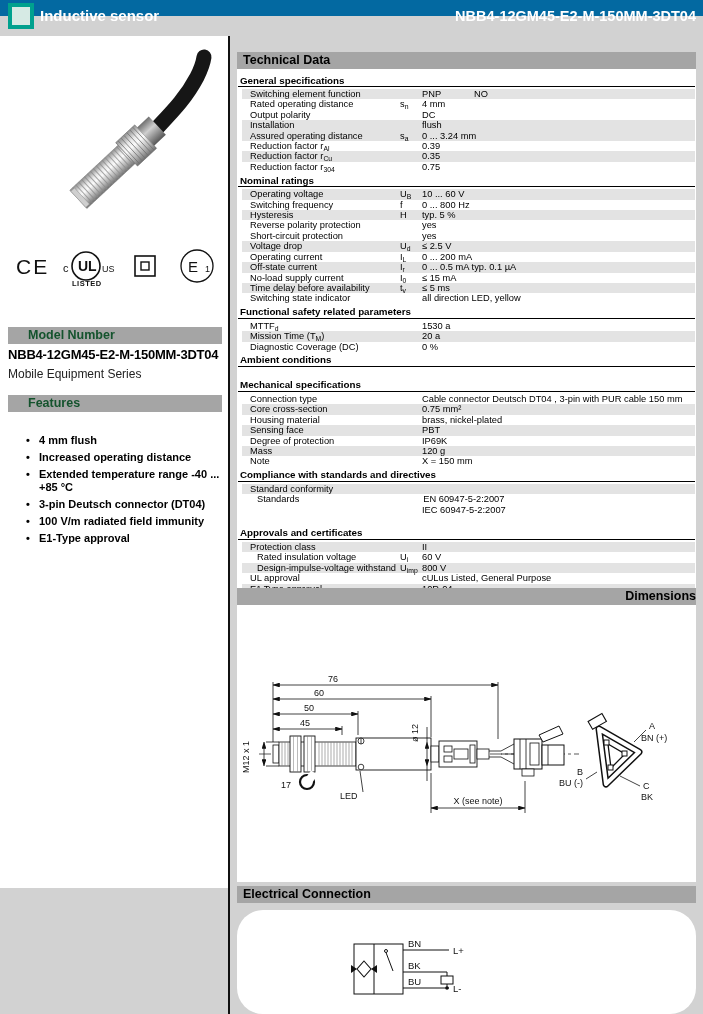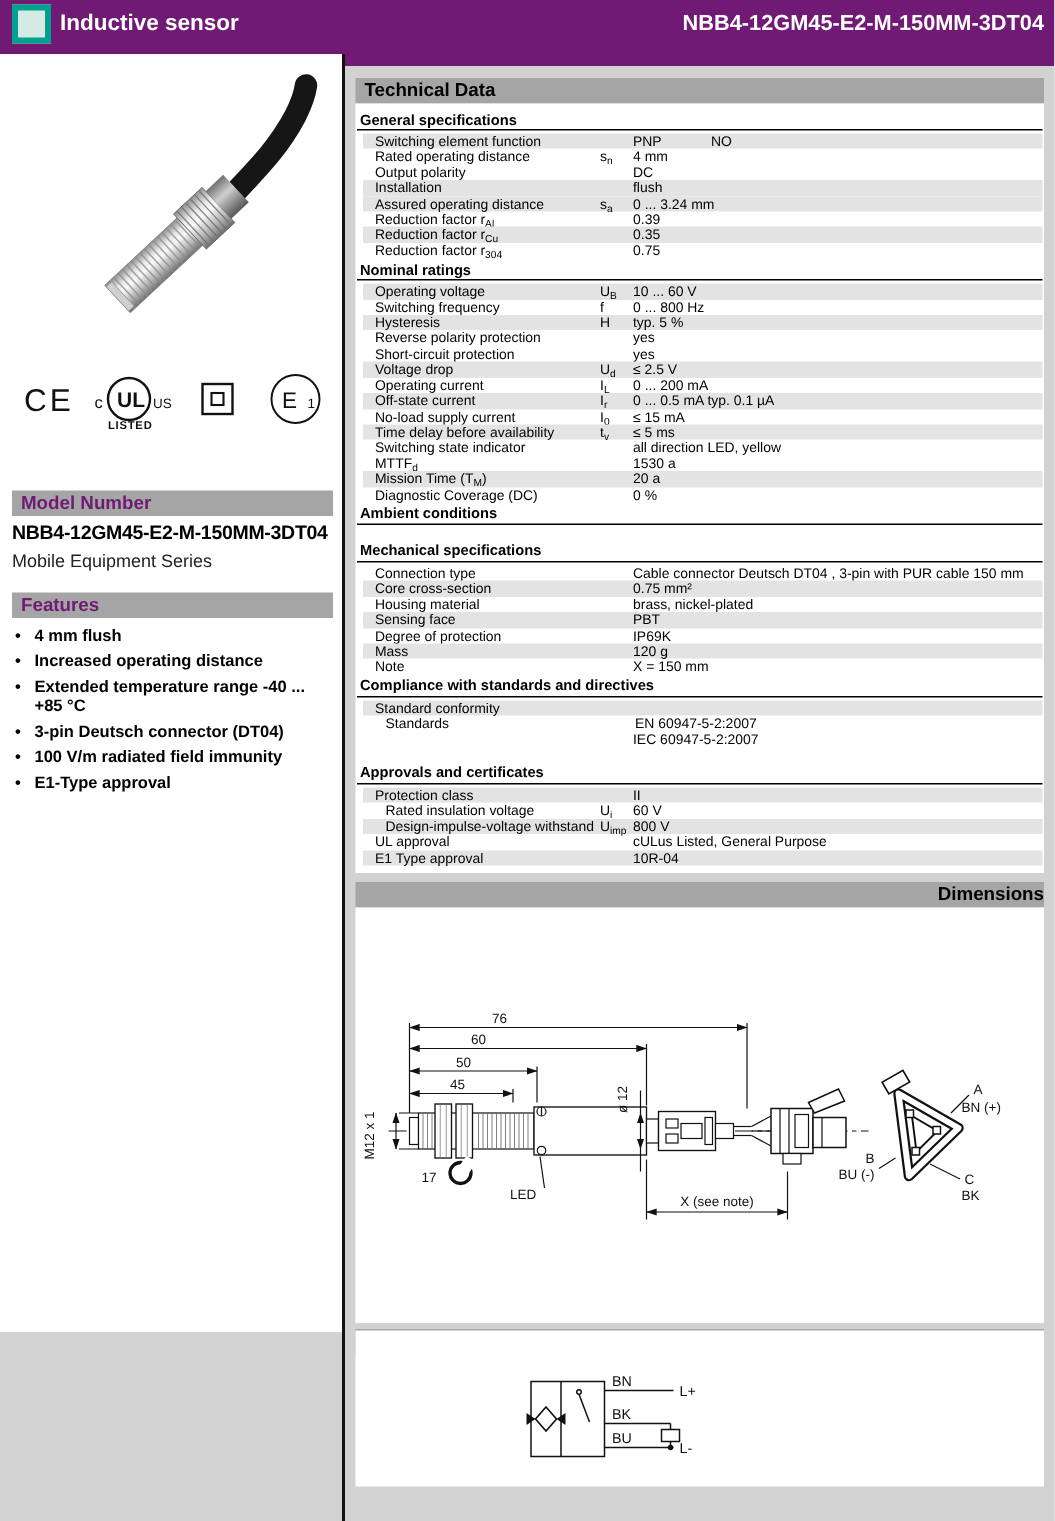--- a/index.html
+++ b/index.html
@@ -1,42 +1,42 @@
 <!DOCTYPE html>
 <html><head>
 <meta charset="utf-8">
 <style>
   html,body{margin:0;padding:0;}
   body{font-family:"Liberation Sans",sans-serif;color:#000;}
   .page{position:relative;width:703px;height:1014px;background:#d2d2d2;overflow:hidden;}
   
-  .hdr{position:absolute;left:0;top:0;width:703px;height:44px;background:#701a75;}
+  .hdr{position:absolute;left:0;top:0;width:703px;height:16px;background:#0369a1;}
   .hdr-icon{position:absolute;left:8px;top:3px;width:26px;height:26px;box-sizing:border-box;
             border:4px solid #00a18e;background:#d6eae4;}
   .hdr-title{position:absolute;left:40px;top:0;line-height:32px;font-size:15px;font-weight:bold;color:#fff;}
   .hdr-model{position:absolute;right:7px;top:0;line-height:32px;font-size:14.5px;font-weight:bold;color:#fff;}
   
   .leftcol{position:absolute;left:0;top:36px;width:228px;height:852px;background:#fff;}
   .vdivider{position:absolute;left:228px;top:36px;width:1.5px;height:978px;background:#111;}
   .gbar{position:absolute;height:17px;background:#a5a5a5;font-size:12.5px;font-weight:bold;
-        line-height:17px;padding-left:6px;box-sizing:border-box;color:#701a75;}
+        line-height:17px;padding-left:20px;box-sizing:border-box;color:#14532d;}
   .mn-bar{left:8px;top:291px;width:214px;}
   .ft-bar{left:8px;top:359px;width:214px;}
   .mn-code{position:absolute;left:8px;top:311px;font-size:13px;font-weight:bold;letter-spacing:-0.2px;}
   .mn-series{position:absolute;left:8px;top:331px;font-size:12px;color:#222;}
-  .ft-list{position:absolute;left:8px;top:382px;width:208px;margin:0;padding:0;list-style:none;}
+  .ft-list{position:absolute;left:8px;top:382px;width:208px;margin:16px;padding:0;list-style:none;}
   .ft-list li{position:relative;padding-left:15px;font-size:11px;font-weight:bold;line-height:12.5px;margin-bottom:4.5px;}
   .ft-list li::before{content:"•";position:absolute;left:2px;top:0;}
   
   .rbar{position:absolute;left:237px;width:459px;height:17px;background:#a5a5a5;font-size:12.5px;
         font-weight:bold;line-height:17px;padding-left:6px;box-sizing:border-box;}
   .tech-bar{top:52px;} .dim-bar{top:588px;text-align:right;} .ele-bar{top:886px;}
   .tech-body{position:absolute;left:237px;top:69px;width:459px;background:#fff;padding:3px 0 5px 0;box-sizing:border-box;}
   .dim-body{position:absolute;left:237px;top:605px;width:459px;height:277px;background:#fff;}
-  .ele-body{position:absolute;left:237px;top:887px;width:459px;height:104px;background:#fff;}
+  .ele-body{position:absolute;left:237px;top:910px;width:459px;height:104px;background:#fff;border-radius:26px;}
   
   .sec-h{font-weight:bold;font-size:9.8px;line-height:11px;border-bottom:1px solid #000;
          margin:1px 1px 2px 1px;padding:1.5px 0 0.5px 2px;}
   .sec-h.gap{margin-top:11px;}
   .trow{position:relative;min-height:10.4px;padding-left:8px;margin:0 1px 0 5px;font-size:9.3px;line-height:10.4px;}
   .trow.shade{background:#e3e3e3;}
   .lbl{display:inline-block;}
   .sym{position:absolute;left:158px;top:0;}
   .val{position:absolute;left:180px;top:0;white-space:pre-line;text-align:center;}
   .val2{position:absolute;left:232px;top:0;}
@@ -153,20 +153,21 @@
       <div class="trow"><span class="lbl">Switching frequency</span><span class="sym">f</span><span class="val">0 ... 800 Hz</span></div>
       <div class="trow shade"><span class="lbl">Hysteresis</span><span class="sym">H</span><span class="val">typ. 5 %</span></div>
       <div class="trow"><span class="lbl">Reverse polarity protection</span><span class="val">yes</span></div>
       <div class="trow"><span class="lbl">Short-circuit protection</span><span class="val">yes</span></div>
       <div class="trow shade"><span class="lbl">Voltage drop</span><span class="sym">U<sub class="sb">d</sub></span><span class="val">≤ 2.5 V</span></div>
       <div class="trow"><span class="lbl">Operating current</span><span class="sym">I<sub class="sb">L</sub></span><span class="val">0 ... 200 mA</span></div>
       <div class="trow shade"><span class="lbl">Off-state current</span><span class="sym">I<sub class="sb">r</sub></span><span class="val">0 ... 0.5 mA typ. 0.1 µA</span></div>
       <div class="trow"><span class="lbl">No-load supply current</span><span class="sym">I<sub class="sb">0</sub></span><span class="val">≤ 15 mA</span></div>
       <div class="trow shade"><span class="lbl">Time delay before availability</span><span class="sym">t<sub class="sb">v</sub></span><span class="val">≤ 5 ms</span></div>
       <div class="trow"><span class="lbl">Switching state indicator</span><span class="val">all direction LED, yellow</span></div>
+      <div class="sec-h">Functional safety related parameters</div>
       <div class="trow"><span class="lbl">MTTF<sub class="sb">d</sub></span><span class="val">1530 a</span></div>
       <div class="trow shade"><span class="lbl">Mission Time (T<sub class="sb">M</sub>)</span><span class="val">20 a</span></div>
       <div class="trow"><span class="lbl">Diagnostic Coverage (DC)</span><span class="val">0 %</span></div>
       <div class="sec-h">Ambient conditions</div>
       <div class="sec-h gap">Mechanical specifications</div>
       <div class="trow"><span class="lbl">Connection type</span><span class="val">Cable connector Deutsch DT04 , 3-pin with PUR cable 150 mm</span></div>
       <div class="trow shade"><span class="lbl">Core cross-section</span><span class="val">0.75 mm²</span></div>
       <div class="trow"><span class="lbl">Housing material</span><span class="val">brass, nickel-plated</span></div>
       <div class="trow shade"><span class="lbl">Sensing face</span><span class="val">PBT</span></div>
       <div class="trow"><span class="lbl">Degree of protection</span><span class="val">IP69K</span></div>

